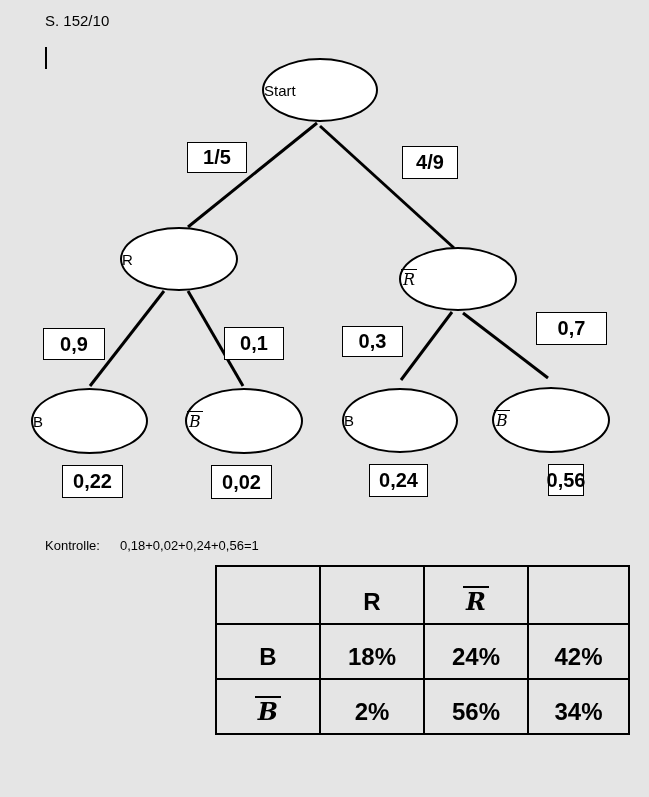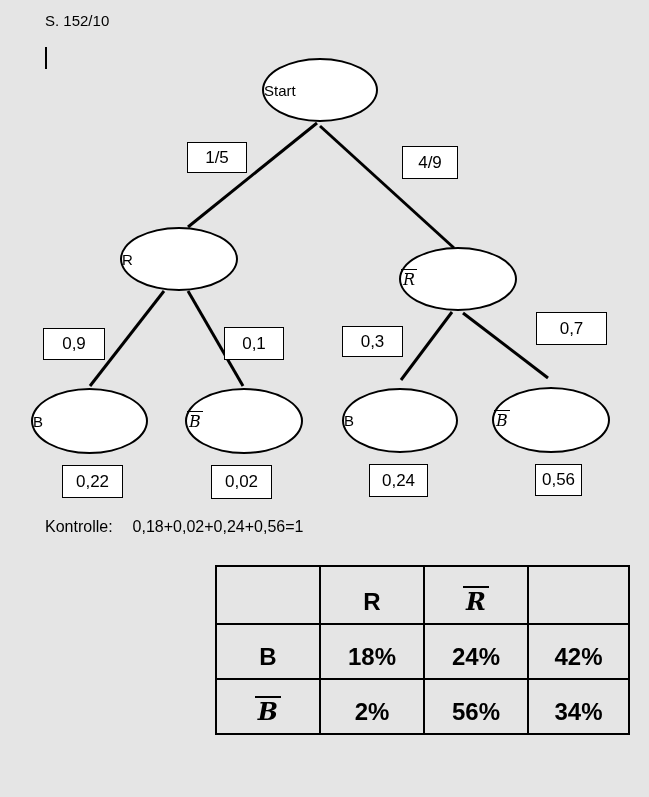--- a/index.html
+++ b/index.html
@@ -47,36 +47,37 @@
     font-size: 15px;
   }
   .pbox {
     position: absolute;
     box-sizing: border-box;
     border: 1.5px solid #000;
     background: #fff;
     display: flex;
     align-items: center;
     justify-content: center;
-    font-size: 17px;
+    font-size: 20px;
+    font-weight: bold;
   }
   .overbar {
     display: inline-block;
     border-top: 1.5px solid #000;
     padding: 1px 2px 0 2px;
     line-height: 1.15;
     font-family: "DejaVu Serif", serif;
     font-style: italic;
     font-size: 16px;
   }
   .kontrolle {
     position: absolute;
     left: 45px;
-    top: 518px;
-    font-size: 16px;
+    top: 538px;
+    font-size: 13px;
   }
   .kontrolle .keq {
     margin-left: 20px;
   }
   .ktable {
     position: absolute;
     left: 215px;
     top: 565px;
     border-collapse: collapse;
     table-layout: fixed;
@@ -164,21 +165,21 @@
 
   <div class="pbox" style="left:62px;top:465px;width:61px;height:33px">
     <span>0,22</span>
   </div>
   <div class="pbox" style="left:211px;top:465px;width:61px;height:34px">
     <span>0,02</span>
   </div>
   <div class="pbox" style="left:369px;top:464px;width:59px;height:33px">
     <span>0,24</span>
   </div>
-  <div class="pbox" style="left:535px;top:464px;width:47px;height:32px">
+  <div class="pbox" style="left:548px;top:464px;width:36px;height:32px">
     <span>0,56</span>
   </div>
 
   <div class="kontrolle">
     <span>Kontrolle:</span><span class="keq">0,18+0,02+0,24+0,56=1</span>
   </div>
 
   <table class="ktable">
     <tbody>
         <tr style="height:58px">

